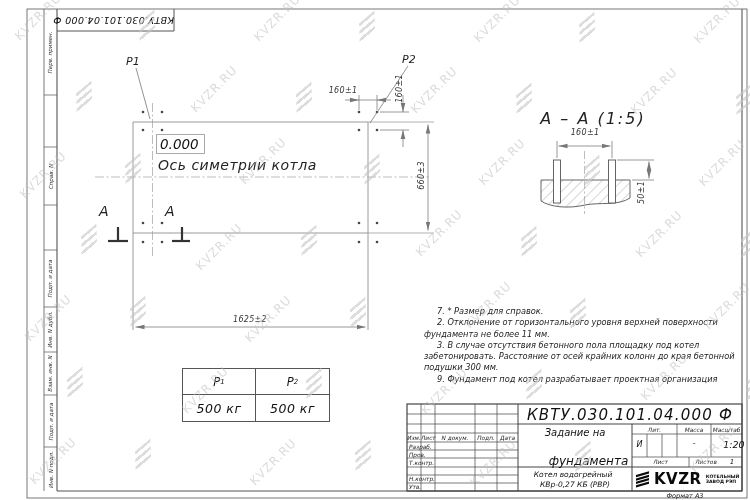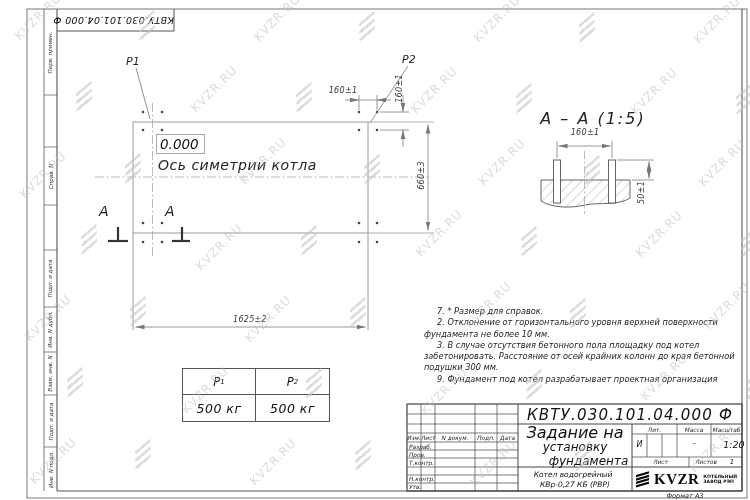--- a/index.html
+++ b/index.html
@@ -41,21 +41,21 @@
   #load-table .cell:nth-child(n+3){border-bottom:none;}
   .lt-h{font-size:11.5px;} .lt-h sub{font-size:7px;}
   .lt-v{font-size:12.5px;letter-spacing:.5px;}
   
   .tb{position:absolute;z-index:2;font-style:italic;color:#111;white-space:nowrap;}
   .tb.small{font-size:5.8px;line-height:7px;color:#222;}
   
   #logo{position:absolute;left:634px;top:468px;width:106px;height:22px;z-index:2;
       display:flex;align-items:center;}
   #logo .kvzr{font-weight:bold;font-size:15px;color:#0a0a0a;letter-spacing:.5px;
-      font-style:normal;margin-left:2px;font-family:Liberation Serif, serif;}
+      font-style:normal;margin-left:2px;}
   #logo .sub{margin-left:4px;font-size:4.6px;line-height:5.4px;font-weight:bold;
       color:#0a0a0a;font-style:normal;}
 </style>
 </head>
 <body>
 
 <div id="app">
 
   <svg id="linework" width="750" height="500">
     <defs>
@@ -236,21 +236,21 @@
   <div class="t" style="left:99px;top:203px;font-size:14px;">А</div>
   <div class="t" style="left:165px;top:203px;font-size:14px;">А</div>
 
   <div class="t c" style="left:538px;top:109px;width:110px;font-size:16px;letter-spacing:2px;">А – А (1:5)</div>
   <div class="t dim c" style="left:560px;top:128px;width:50px;">160±1</div>
   <div class="t dim c rot" style="left:621px;top:188px;width:40px;">50±1</div>
 
   <div id="notes">
     <div class="ind">7. * Размер для справок.</div>
     <div class="ind">2. Отклонение от горизонтального уровня верхней поверхности</div>
-    <div>фундамента не более 10 мм.</div>
+    <div>фундамента не более 11 мм.</div>
     <div class="ind">3. В случае отсутствия бетонного пола площадку под котел</div>
     <div>забетонировать. Расстояние от осей крайних колонн до края бетонной</div>
     <div>подушки 300 мм.</div>
     <div class="ind">9. Фундамент под котел разрабатывает проектная организация</div>
   </div>
 
   <div id="load-table">
     <div class="cell lt-h">
       <span>P</span>
         <sub>1</sub>
@@ -258,22 +258,21 @@
     <div class="cell lt-h">
       <span>P</span>
         <sub>2</sub>
     </div>
     <div class="cell lt-v">500 кг</div>
     <div class="cell lt-v">500 кг</div>
   </div>
 
   <div class="tb c" style="left:518px;top:406px;width:224px;font-size:15px;letter-spacing:1.2px;">КВТУ.030.101.04.000  Ф</div>
 
-  <div class="tb c" style="left:518px;top:426px;width:114px;font-size:16px;line-height:14px;">Задание на</div>
-  <div class="tb c" style="left:518px;top:440px;width:114px;font-size:12px;line-height:14px;">установку</div>
+  <div class="tb c" style="left:518px;top:426px;width:114px;font-size:10px;line-height:14px;">Задание на</div>
   <div class="tb c" style="left:536px;top:454px;width:105px;font-size:12px;line-height:14px;">фундамента</div>
 
   <div class="tb c" style="left:518px;top:470px;width:110px;font-size:7.5px;line-height:9.5px;">Котел водогрейный</div>
   <div class="tb c" style="left:518px;top:479.5px;width:114px;font-size:7.5px;line-height:9.5px;">КВр-0,27 КБ (РВР)</div>
 
   <div class="tb small c" style="left:407px;top:434.5px;width:14px;">Изм.</div>
   <div class="tb small c" style="left:421px;top:434.5px;width:14px;">Лист</div>
   <div class="tb small c" style="left:435px;top:434.5px;width:40px;">N докум.</div>
   <div class="tb small c" style="left:475px;top:434.5px;width:22px;">Подп.</div>
   <div class="tb small c" style="left:497px;top:434.5px;width:21px;">Дата</div>

